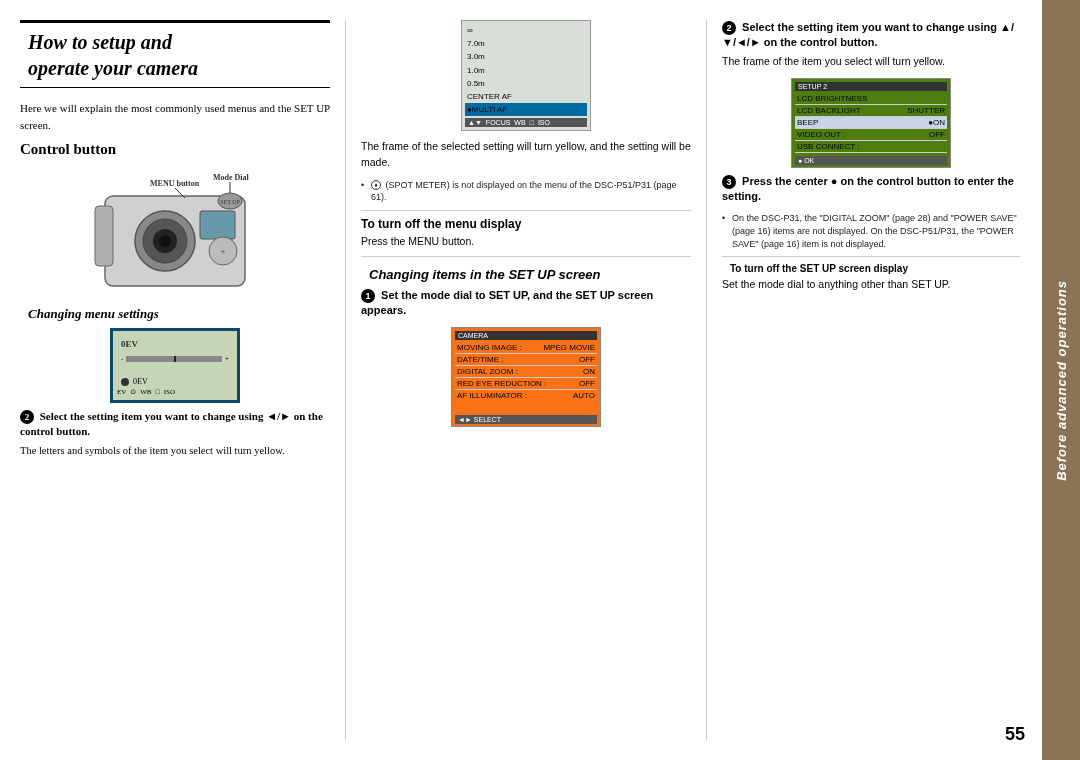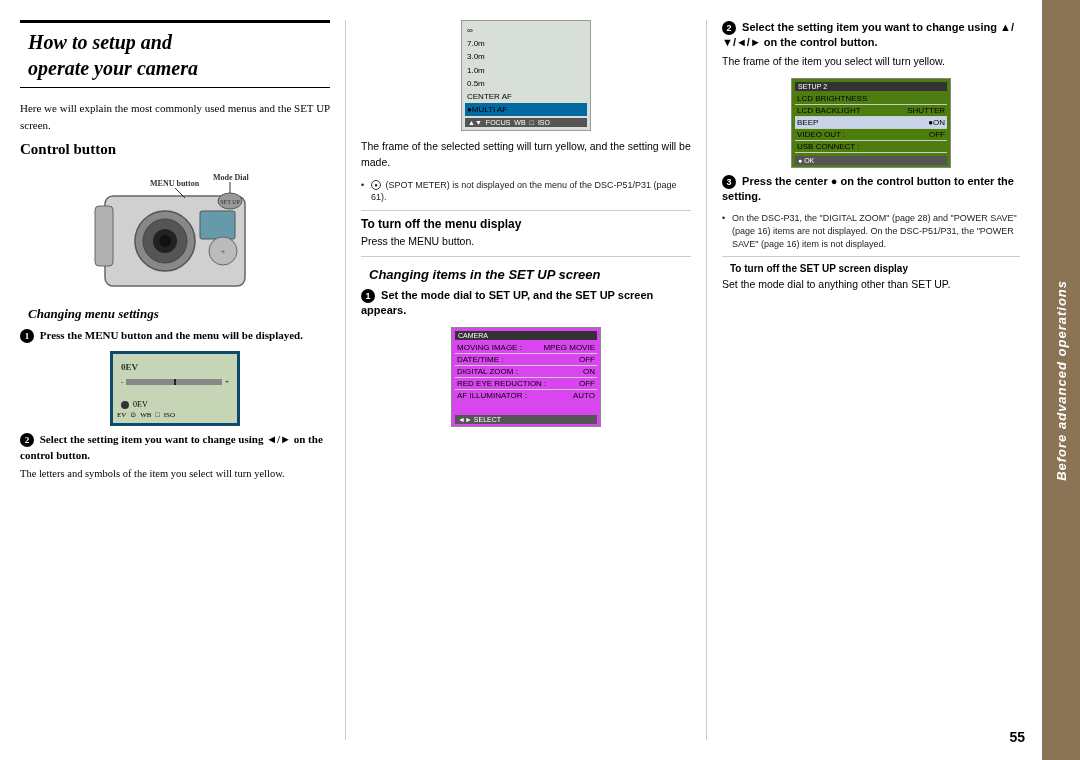--- a/index.html
+++ b/index.html
@@ -206,21 +206,21 @@
       vertical-align: middle;
       font-size: 7px;
       margin-right: 2px;
     }
 
     
     .page-number {
       position: absolute;
       bottom: 15px;
       right: 55px;
-      font-size: 14px;
+      font-size: 18px;
       font-weight: bold;
     }
 
     
     .focus-list {
       font-size: 8px;
       line-height: 1.4;
     }
     .focus-item {
       padding: 1px 2px;
@@ -258,21 +258,21 @@
       border: 1px solid #888;
       margin: 6px auto;
       font-size: 8px;
       padding: 3px;
       position: relative;
     }
 
     .camera-setup-screen {
       width: 150px;
       height: 100px;
-      background: #d946ef;
+      background: #f97316;
       border: 1px solid #888;
       margin: 6px auto;
       font-size: 8px;
       padding: 3px;
       position: relative;
     }
 
   </style>
 </head>
 <body>
@@ -321,26 +321,20 @@
           <text x="75" y="20" font-size="8" font-weight="bold" fill="#333">MENU button</text>
           <line x1="100" y1="22" x2="110" y2="32" stroke="#333" stroke-width="1"></line>
 
           <text x="138" y="14" font-size="8" font-weight="bold" fill="#333">Mode Dial</text>
           <line x1="155" y1="16" x2="155" y2="27" stroke="#333" stroke-width="1"></line>
         </svg>
       </div>
 
       <div class="section-heading">Changing menu settings</div>
 
-      <div class="step-item">
-        <div class="step-bold">
-          <span class="step-number-circle">1</span>
-          <span>Press the MENU button and the menu will be displayed.</span>
-        </div>
-      </div>
 
       <div class="ev-screen">
         <div style="font-size:9px; font-weight:bold; color:#333;">0EV</div>
         <div style="display:flex; align-items:center; margin-top:6px;">
           <div style="font-size:7px; margin-right:3px;">-</div>
           <div style="flex:1; height:6px; background:#888; position:relative;">
             <div style="position:absolute; left:50%; top:0; width:2px; height:6px; background:#222;"></div>
           </div>
           <div style="font-size:7px; margin-left:3px;">+</div>
         </div>

